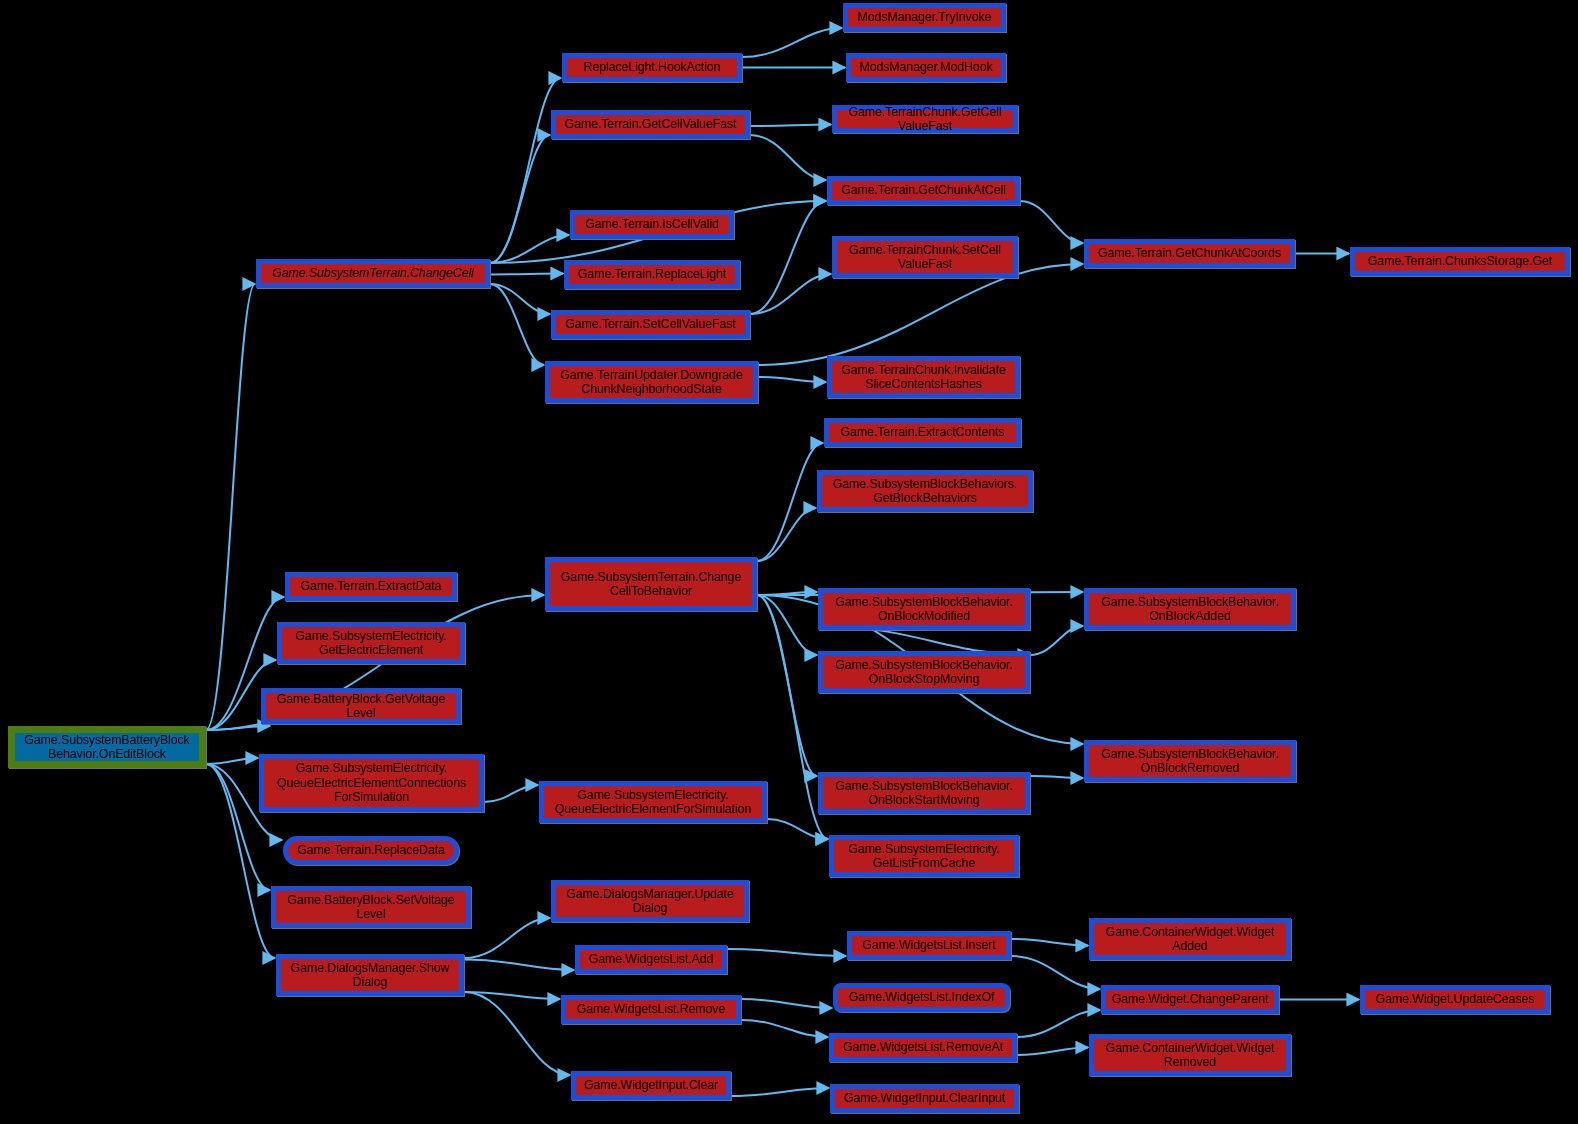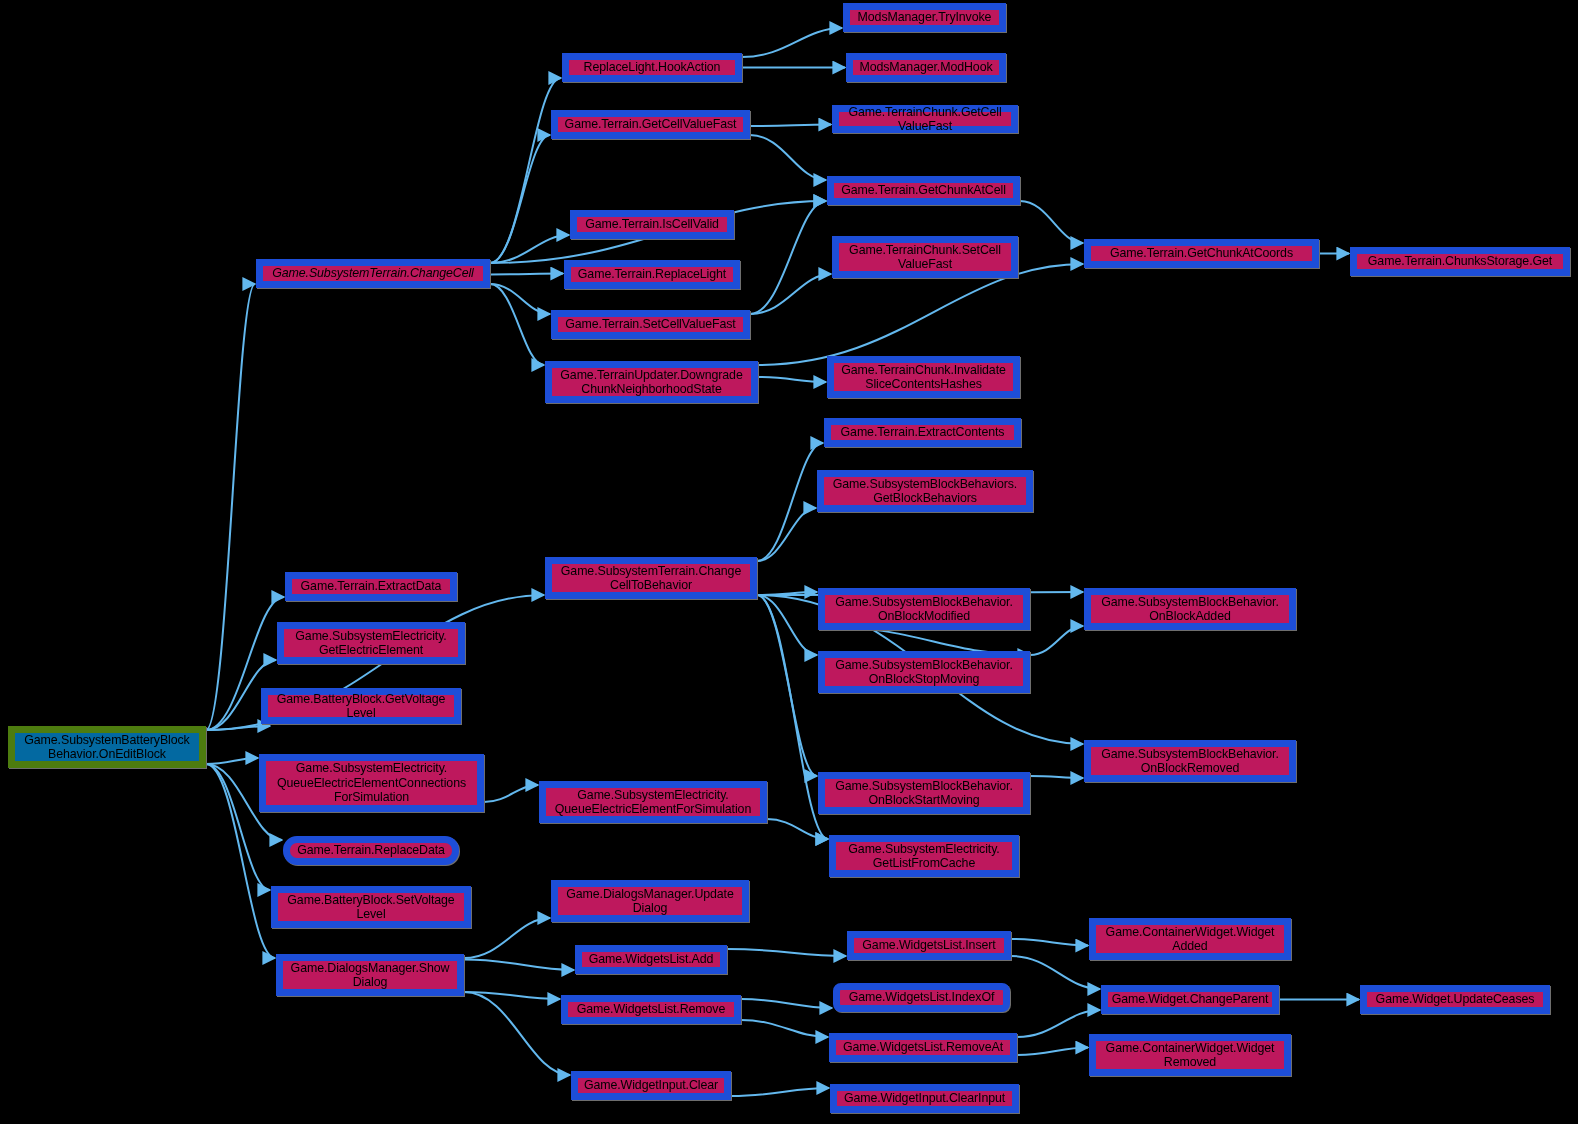--- a/index.html
+++ b/index.html
@@ -20,22 +20,22 @@
     position: absolute;
     left: 0;
     top: 0;
     width: 1578px;
     height: 1124px;
     pointer-events: none;
   }
   .node {
     position: absolute;
     box-sizing: border-box;
-    background: #be185d;
-    border: 7px solid #1d4ed8;
+    background: #b91c1c;
+    border: 5px solid #1d4ed8;
     box-shadow: 1px 1px 0 0 #6e6e6e;
     display: flex;
     align-items: center;
     justify-content: center;
     text-align: center;
     color: #000000;
     font-size: 12.4px;
     line-height: 14.4px;
     letter-spacing: -0.1px;
     white-space: pre-line;
@@ -125,30 +125,30 @@
       <div class="node" style="left: 846px; top: 53px; width: 160px; height: 29px;"><span class="label">ModsManager.ModHook</span></div>
       <div class="node" style="left: 551px; top: 110px; width: 199px; height: 29px;"><span class="label">Game.Terrain.GetCellValueFast</span></div>
       <div class="node" style="left: 832px; top: 105px; width: 186px; height: 28px;"><span class="label">Game.TerrainChunk.GetCell
 ValueFast</span></div>
       <div class="node" style="left: 827px; top: 176px; width: 193px; height: 29px;"><span class="label">Game.Terrain.GetChunkAtCell</span></div>
       <div class="node" style="left: 570px; top: 210px; width: 164px; height: 29px;"><span class="label">Game.Terrain.IsCellValid</span></div>
       <div class="node" style="left: 564px; top: 260px; width: 176px; height: 29px;"><span class="label">Game.Terrain.ReplaceLight</span></div>
       <div class="node" style="left: 551px; top: 310px; width: 199px; height: 29px;"><span class="label">Game.Terrain.SetCellValueFast</span></div>
       <div class="node" style="left: 832px; top: 236px; width: 186px; height: 42px;"><span class="label">Game.TerrainChunk.SetCell
 ValueFast</span></div>
-      <div class="node" style="left: 1084px; top: 239px; width: 235px; height: 29px;"><span class="label">Game.Terrain.GetChunkAtCoords</span></div>
+      <div class="node" style="left: 1084px; top: 239px; width: 211px; height: 29px;"><span class="label">Game.Terrain.GetChunkAtCoords</span></div>
       <div class="node" style="left: 1350px; top: 239px; width: 220px; height: 29px; margin-top: 8px;"><span class="label">Game.Terrain.ChunksStorage.Get</span></div>
       <div class="node" style="left: 545px; top: 361px; width: 213px; height: 42px; align-items: center;"><span class="label">Game.TerrainUpdater.Downgrade
 ChunkNeighborhoodState</span></div>
       <div class="node" style="left: 827px; top: 356px; width: 193px; height: 42px;"><span class="label">Game.TerrainChunk.Invalidate
 SliceContentsHashes</span></div>
       <div class="node" style="left: 824px; top: 418px; width: 197px; height: 29px;"><span class="label">Game.Terrain.ExtractContents</span></div>
       <div class="node" style="left: 817px; top: 470px; width: 216px; height: 42px;"><span class="label">Game.SubsystemBlockBehaviors.
 GetBlockBehaviors</span></div>
-      <div class="node" style="left: 545px; top: 557px; width: 212px; height: 42px;"><span class="label">Game.SubsystemTerrain.Change
+      <div class="node" style="left: 545px; top: 557px; width: 212px; height: 54px;"><span class="label">Game.SubsystemTerrain.Change
 CellToBehavior</span></div>
       <div class="node" style="left: 818px; top: 588px; width: 212px; height: 42px;"><span class="label">Game.SubsystemBlockBehavior.
 OnBlockModified</span></div>
       <div class="node" style="left: 1084px; top: 588px; width: 212px; height: 42px;"><span class="label">Game.SubsystemBlockBehavior.
 OnBlockAdded</span></div>
       <div class="node" style="left: 818px; top: 651px; width: 212px; height: 42px;"><span class="label">Game.SubsystemBlockBehavior.
 OnBlockStopMoving</span></div>
       <div class="node" style="left: 818px; top: 772px; width: 212px; height: 42px;"><span class="label">Game.SubsystemBlockBehavior.
 OnBlockStartMoving</span></div>
       <div class="node" style="left: 1084px; top: 740px; width: 212px; height: 42px;"><span class="label">Game.SubsystemBlockBehavior.

